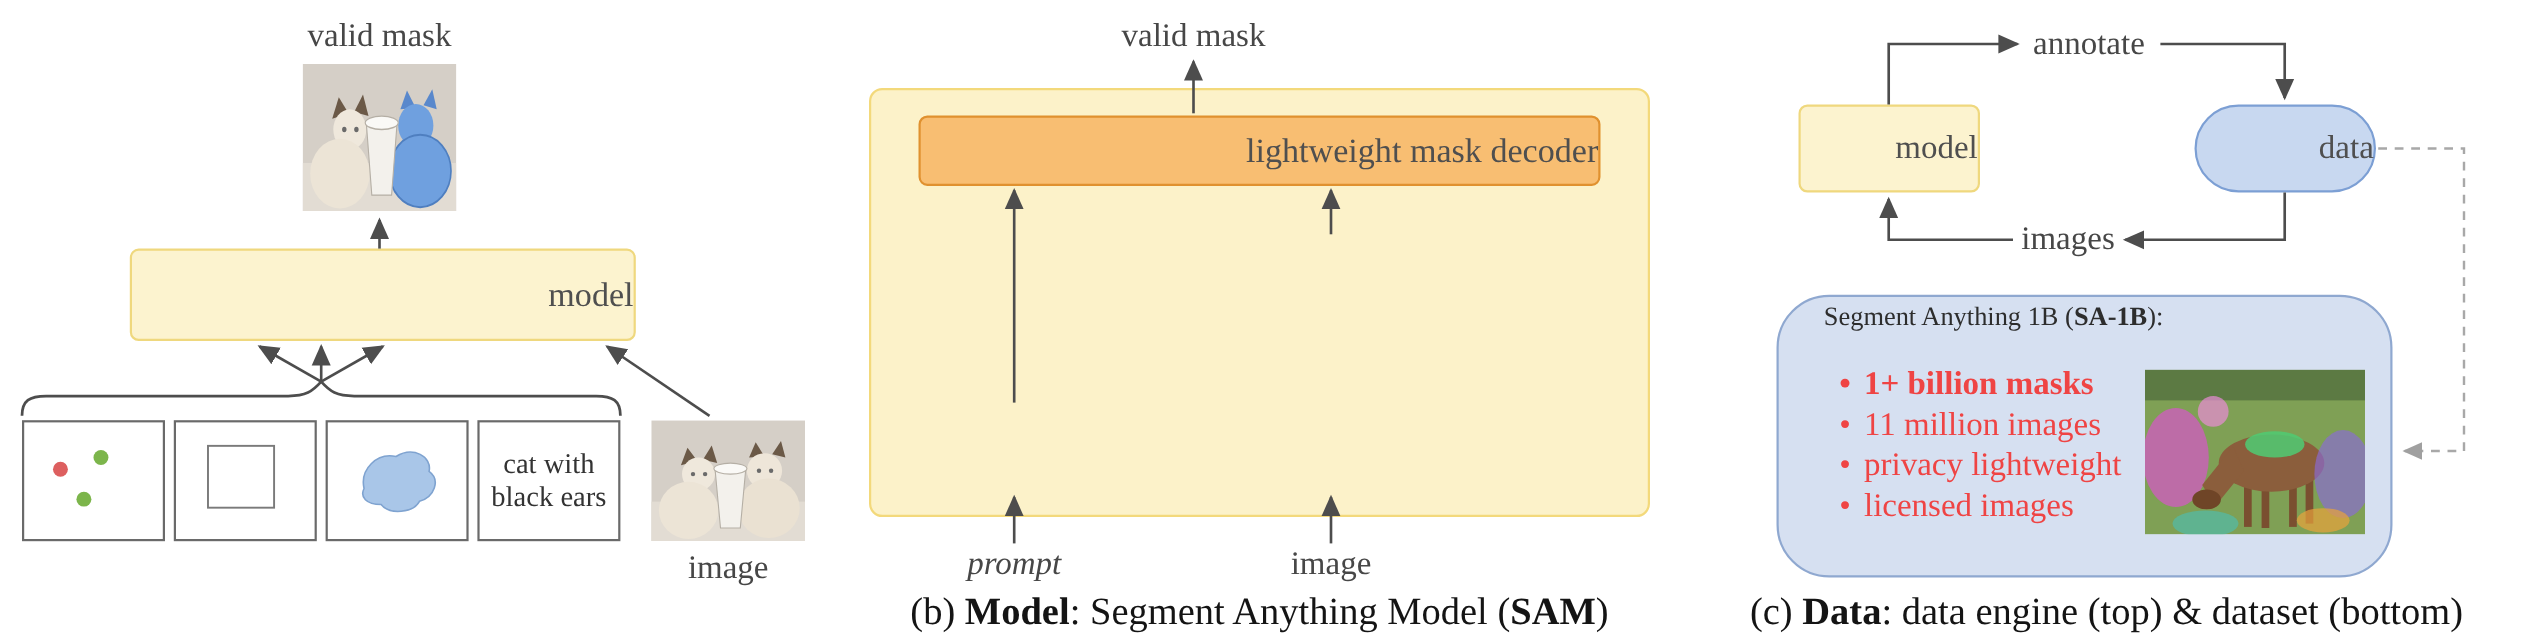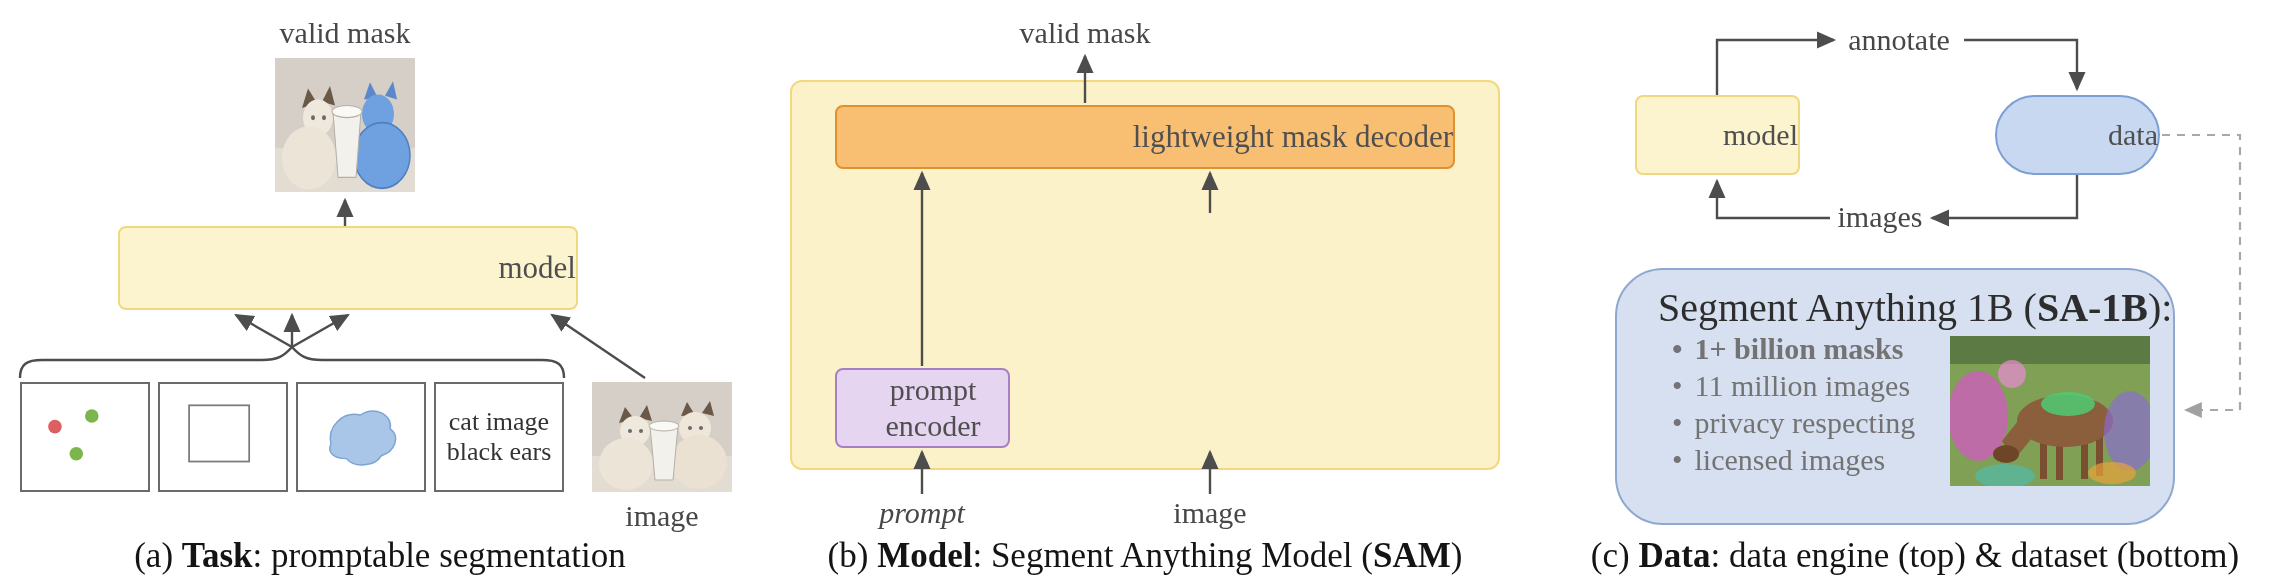--- a/index.html
+++ b/index.html
@@ -13,25 +13,25 @@
            text-align:center;white-space:nowrap;}
   .caption b{font-weight:bold;}
   .pbox{position:absolute;background:#ffffff;border:2px solid #6a6a6a;
         display:flex;align-items:center;justify-content:center;box-sizing:border-box;}
   .photo{position:absolute;overflow:hidden;}
   .photo svg{display:block;width:100%;height:100%;}
   .overlay{position:absolute;left:0;top:0;pointer-events:none;}
   .wrap2{display:inline-block;width:150px;text-align:center;line-height:36px;}
   .ptext{display:inline-block;width:112px;text-align:center;font-size:26px;
          line-height:30px;color:#333;}
-  .ds-title{position:absolute;left:1658px;top:288px;font-size:40px;line-height:40px;
+  .ds-title{position:absolute;left:1658px;top:268px;font-size:24px;line-height:40px;
             color:#2d2d2d;white-space:nowrap;}
   .ds-title b{font-weight:bold;}
   .ds-bullets{position:absolute;left:1672px;top:330px;margin:0;padding:0;list-style:none;}
-  .ds-bullets li{font-size:30px;line-height:37px;color:#737373;white-space:nowrap;}
+  .ds-bullets li{font-size:30px;line-height:37px;color:#ef4444;white-space:nowrap;}
   .ds-bullets li.bold-item{font-weight:bold;}
   .ds-bullets .mk{margin-right:12px;}
 </style>
 </head>
 <body>
 
 <div class="canvas">
 
   <div class="lbl" style="left:245px;top:16px;width:200px;">valid mask</div>
 
@@ -78,21 +78,21 @@
     </svg>
   </div>
 
   <div class="pbox" style="left:296px;top:382px;width:130px;height:110px;">
     <svg viewBox="0 0 130 110">
       <path d="M 34 62 C 30 44, 46 28, 64 32 C 80 22, 98 32, 95 46 C 106 54, 100 70, 86 74 C 80 85, 58 87, 50 77 C 36 77, 30 70, 34 62 Z" fill="#A9C6E8" stroke="#7FA3D0" stroke-width="1.5"></path>
     </svg>
   </div>
 
   <div class="pbox" style="left:434px;top:382px;width:130px;height:110px;">
-    <span class="ptext">cat image black ears</span>
+    <span class="ptext">cat with black ears</span>
   </div>
 
   <div class="photo" style="left:592px;top:382px;width:140px;height:110px;">
     <svg viewBox="0 0 140 110" preserveAspectRatio="none">
       <rect x="0" y="0" width="140" height="110" fill="#D5CFC7"></rect>
       <rect x="0" y="74" width="140" height="36" fill="#E2DCD3"></rect>
       <g>
         <path d="M89,34 L95,20 L103,33 Z" fill="#6B5947"></path>
         <path d="M110,31 L118,19 L122,34 Z" fill="#6B5947"></path>
         <circle cx="103" cy="46" r="16" fill="#EEE6D9"></circle>
@@ -110,35 +110,29 @@
       </g>
       <g>
         <path d="M58,44 L86,44 L81,98 L63,98 Z" fill="#F3F1EC" stroke="#B5AFA5" stroke-width="1"></path>
         <ellipse cx="72" cy="44" rx="15" ry="5" fill="#FAF9F6" stroke="#B5AFA5" stroke-width="1"></ellipse>
       </g>
     </svg>
   </div>
 
   <div class="lbl" style="left:592px;top:499px;width:140px;">image</div>
 
-  <div class="caption" style="left:20px;top:536px;width:720px;">
-    <span>(a) </span><b>Task</b><span>: promptable segmentation</span>
-  </div>
 
   <div class="lbl" style="left:985px;top:16px;width:200px;">valid mask</div>
 
   <div class="node" style="left:790px;top:80px;width:710px;height:390px;background:#FCF2C9;border:2px solid #F3D97B;border-radius:12px;"></div>
 
   <div class="node" style="left:835px;top:105px;width:620px;height:64px;background:#F8BE72;border:2px solid #E0912F;">
     <span>lightweight mask decoder</span>
   </div>
 
-  <div class="node" style="left:835px;top:368px;width:175px;height:80px;background:#E6D5F0;border:2px solid #A77FC4;font-size:30px;">
-    <span class="wrap2">prompt encoder</span>
-  </div>
 
 
   <div class="lbl" style="left:832px;top:496px;width:180px;font-style:italic;">prompt</div>
   <div class="lbl" style="left:1120px;top:496px;width:180px;">image</div>
 
   <div class="caption" style="left:770px;top:536px;width:750px;">
     <span>(b) </span><b>Model</b><span>: Segment Anything Model (</span><b>SAM</b><span>)</span>
   </div>
 
   <div class="node" style="left:1635px;top:95px;width:165px;height:80px;background:#FCF3CF;border:2px solid #EFD87E;font-size:30px;">
@@ -154,21 +148,21 @@
 
   <div class="node" style="left:1615px;top:268px;width:560px;height:257px;background:#D6E0F1;border:2px solid #8FA8D0;border-radius:48px;"></div>
 
   <div class="ds-title">
     <span>Segment Anything 1B (</span><b>SA-1B</b><span>):</span>
   </div>
 
   <ul class="ds-bullets">
     <li class="bold-item"><span class="mk">•</span><span>1+ billion masks</span></li>
     <li><span class="mk">•</span><span>11 million images</span></li>
-    <li><span class="mk">•</span><span>privacy respecting</span></li>
+    <li><span class="mk">•</span><span>privacy lightweight</span></li>
     <li><span class="mk">•</span><span>licensed images</span></li>
   </ul>
 
   <div class="photo" style="left:1950px;top:336px;width:200px;height:150px;">
     <svg viewBox="0 0 200 150" preserveAspectRatio="none">
       <rect x="0" y="0" width="200" height="150" fill="#7FA055"></rect>
       <rect x="0" y="0" width="200" height="28" fill="#5C7A43"></rect>
       <ellipse cx="28" cy="80" rx="30" ry="45" fill="#D657C8" opacity="0.72"></ellipse>
       <circle cx="62" cy="38" r="14" fill="#E98BD5" opacity="0.7"></circle>
       <ellipse cx="55" cy="140" rx="30" ry="12" fill="#4AC0B8" opacity="0.6"></ellipse>

